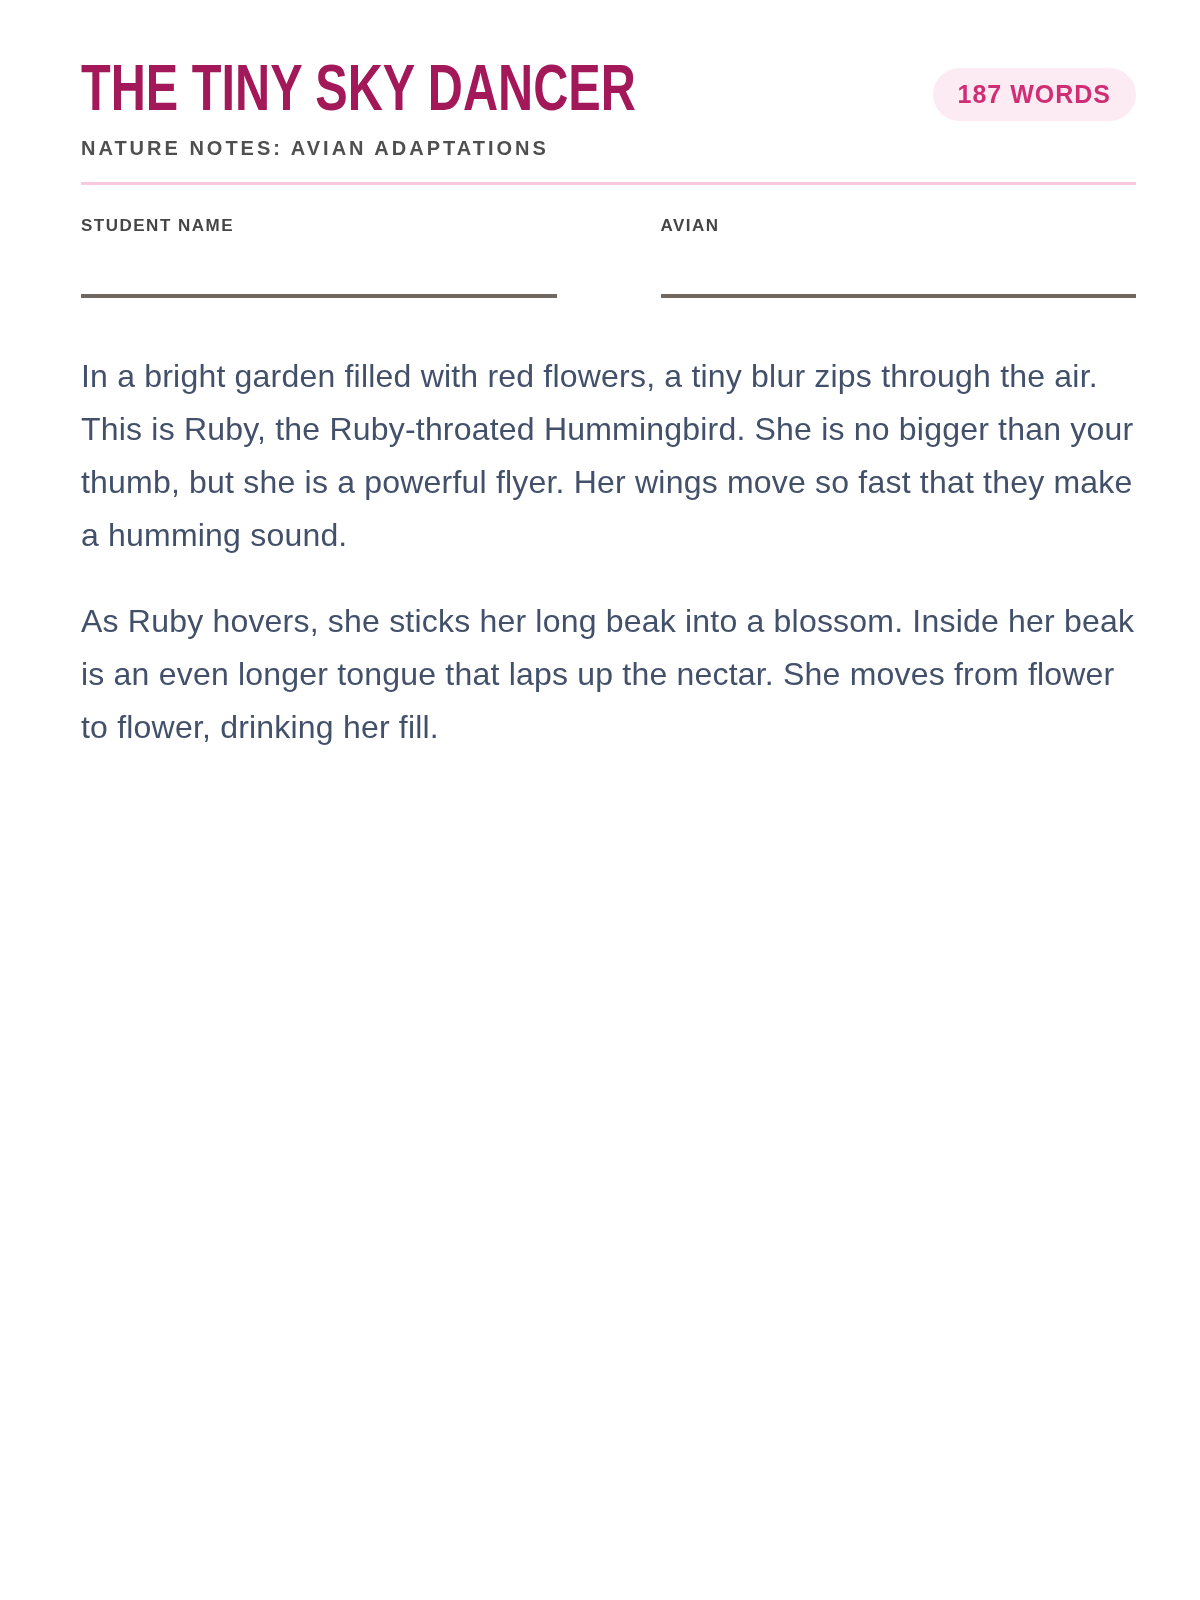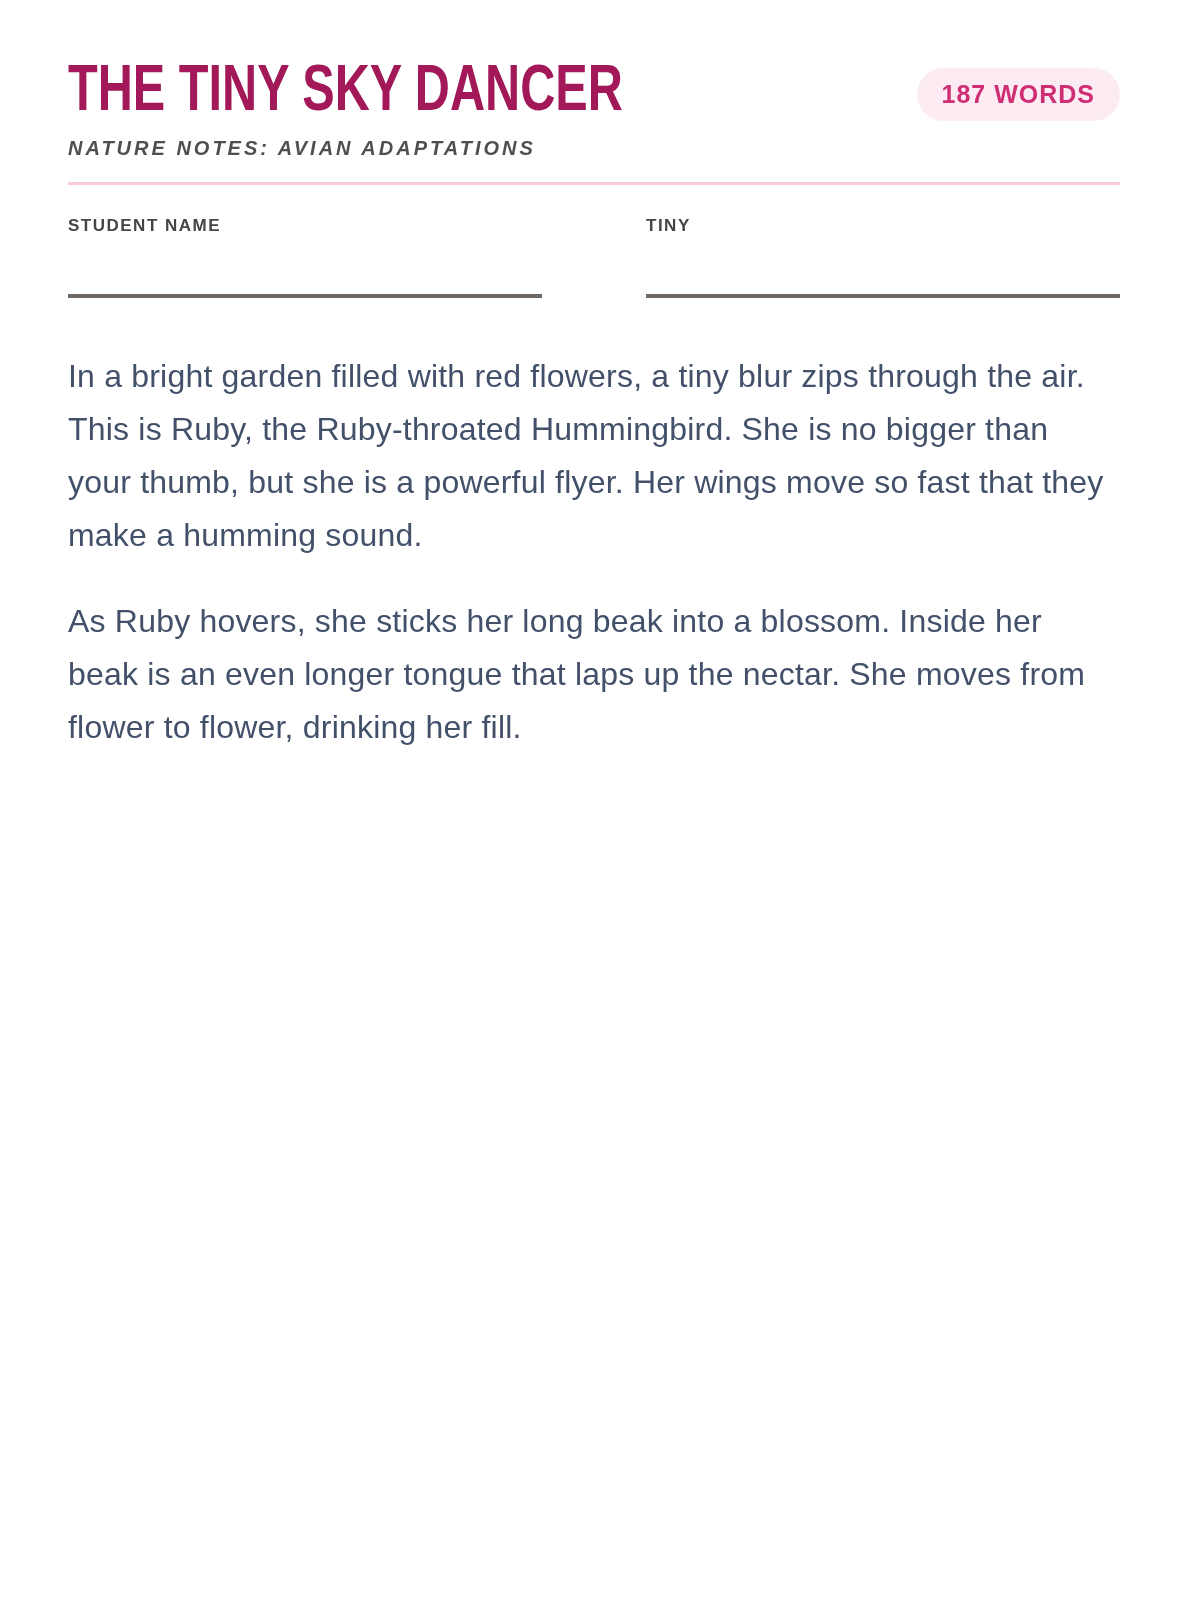--- a/index.html
+++ b/index.html
@@ -5,21 +5,21 @@
   * { margin: 0; padding: 0; box-sizing: border-box; }
   html, body { background: #ffffff; }
   body {
     width: 1200px;
     height: 1600px;
     position: relative;
     font-family: "Liberation Sans", sans-serif;
     background: var(--page-bg, #ffffff);
     overflow: hidden;
   }
-  .page { padding: 56px 80px 0 68px; }
+  .page { padding: 56px 64px 0 68px; margin-left: 13px; }
 
   
   .header-row {
     display: flex;
     justify-content: space-between;
     align-items: flex-start;
   }
   .title {
     font-size: 64px;
     font-weight: 700;
@@ -32,21 +32,20 @@
     transform: scaleX(0.76);
     transform-origin: 0 50%;
   }
   .subtitle {
     margin-top: 17px;
     font-size: 20px;
     font-weight: 700;
     letter-spacing: 3px;
     color: var(--subtitle-color, #4f4f4f);
     white-space: nowrap;
-    font-style: italic;
   }
   .badge {
     margin-top: 12px;
     padding: 12px 25px;
     border-radius: 28px;
     background: var(--badge-bg, #fdebf3);
     color: var(--badge-text, #cf2d74);
     font-size: 25px;
     font-weight: 700;
     letter-spacing: 1px;
@@ -103,21 +102,21 @@
   </div>
 
   <div class="divider"></div>
 
   <div class="fields">
     <div class="field">
       <div class="field-label">STUDENT NAME</div>
       <div class="field-line"></div>
     </div>
     <div class="field">
-      <div class="field-label">TINY</div>
+      <div class="field-label">AVIAN</div>
       <div class="field-line"></div>
     </div>
   </div>
 
   <div class="passage">
     <p>In a bright garden filled with red flowers, a tiny blur zips through the air. This is Ruby, the Ruby-throated Hummingbird. She is no bigger than your thumb, but she is a powerful flyer. Her wings move so fast that they make a humming sound.</p>
     <p>As Ruby hovers, she sticks her long beak into a blossom. Inside her beak is an even longer tongue that laps up the nectar. She moves from flower to flower, drinking her fill.</p>
   </div>
 
 </div>

